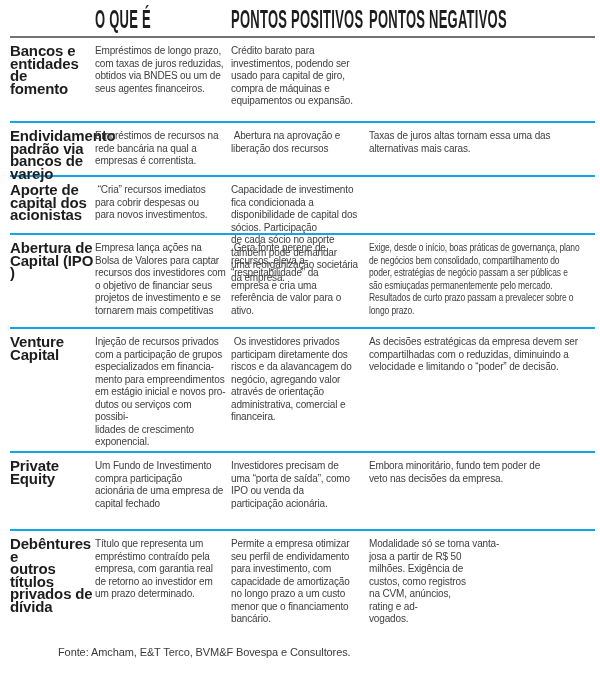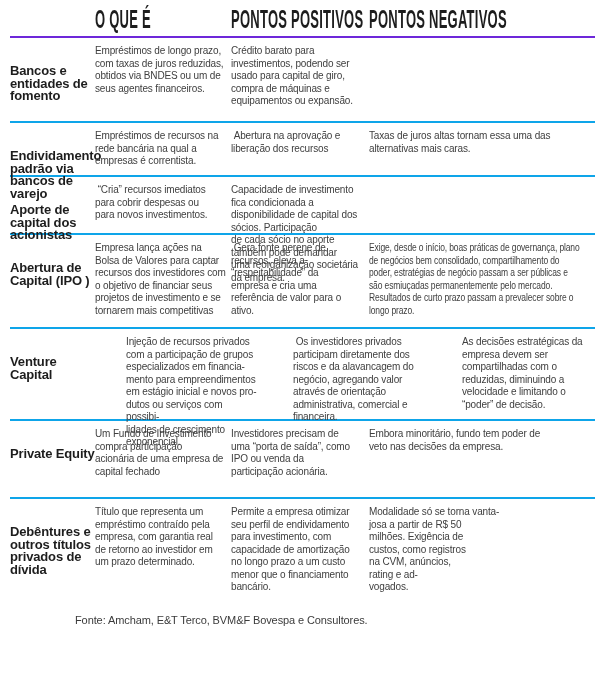--- a/index.html
+++ b/index.html
@@ -11,71 +11,70 @@
   }
   .sheet { width: 600px; height: 674px; padding: 0 5px 0 10px; }
 
   
   .grid-row {
     display: grid;
     grid-template-columns: 85px 136px 138px 1fr;
   }
 
   
-  .header-row { height: 38px; border-bottom: 2px solid #6d28d9; align-items: end; }
+  .header-row { height: 38px; border-bottom: 2px solid #737373; align-items: end; }
   .hdr-cell { padding-bottom: 4px; overflow: visible; }
   .hdr {
     display: inline-block;
     font-weight: bold;
     font-size: 26px;
     line-height: 1;
     letter-spacing: 0.5px;
     color: #1d1d1d;
     transform: scaleX(0.5);
     transform-origin: 0 100%;
     white-space: nowrap;
   }
 
   
   .row { border-top: 2px solid #0ea5e9; }
   .row.first { border-top: none; }
   .row > div { padding-top: 7px; }
 
   .lbl {
     font-weight: bold;
-    font-size: 13px;
+    font-size: 15px;
     line-height: 12.5px;
     letter-spacing: -0.15px;
     color: #1d1d1d;
     white-space: pre-wrap;
-    margin-top: 20px;
   }
   .cell {
     font-size: 10px;
     line-height: 12.5px;
     letter-spacing: -0.15px;
     color: #404040;
     white-space: pre-wrap;
     padding-right: 4px;
   }
   .cons { padding-right: 2px; }
   .squeeze { transform: scaleX(0.85); transform-origin: 0 0; width: 117%; }
 
   
   .r1 { height: 83px; }
   .r2 { height: 54px; }
   .r3 { height: 58px; }
   .r4 { height: 94px; }
-  .r5 { height: 92px; gap: 31px; }
+  .r5 { height: 124px; }
   .r6 { height: 78px; }
   .r7 { height: 110px; }
 
   .source {
     margin-top: 7px;
-    margin-left: 65px;
+    margin-left: 48px;
     font-size: 11px;
     letter-spacing: -0.1px;
     color: #3b3b3b;
   }
 </style>
 </head>
 <body>
 
 <div class="sheet">
 

